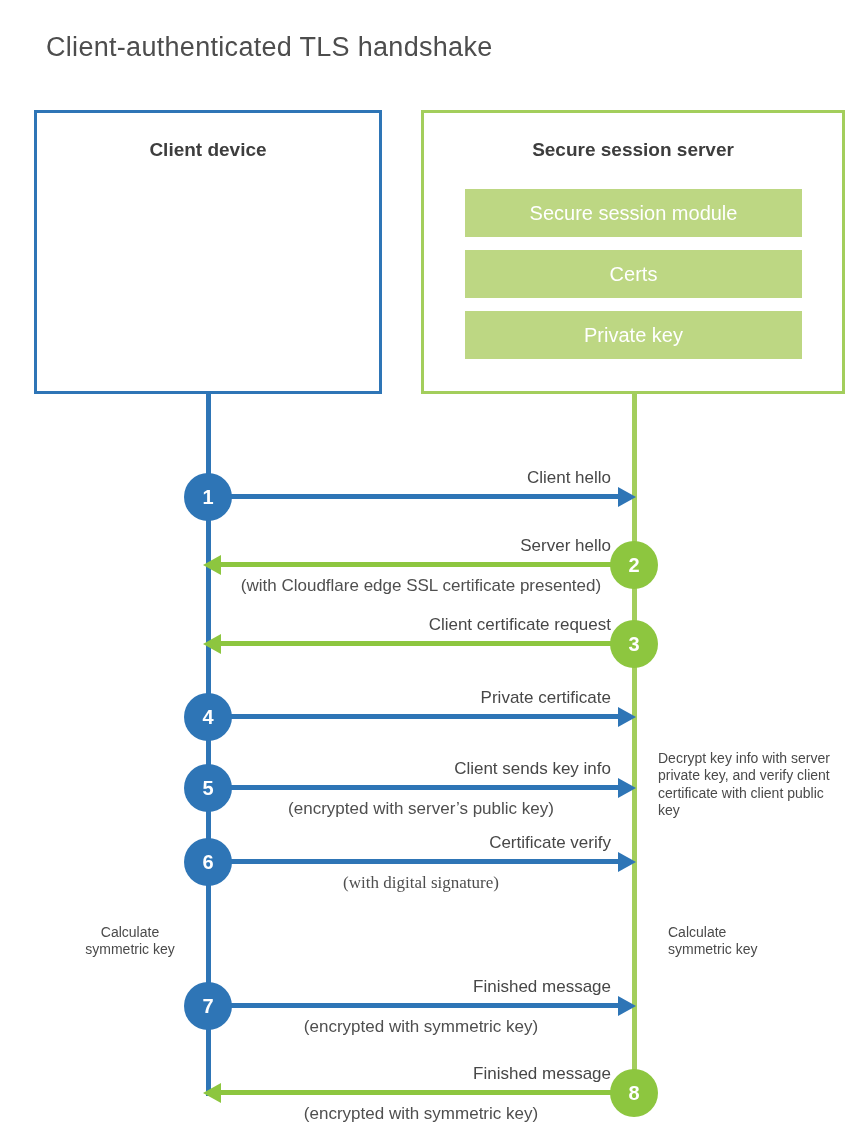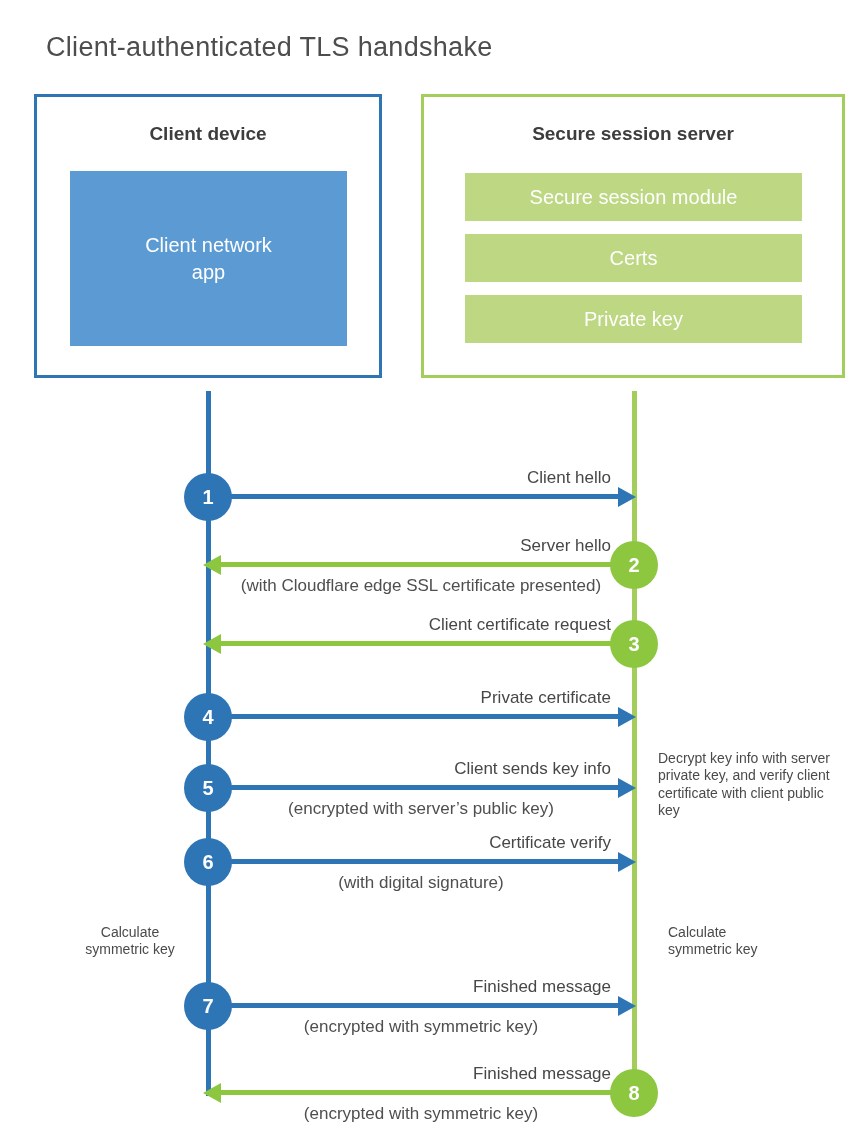--- a/index.html
+++ b/index.html
@@ -11,21 +11,21 @@
   }
   html,body{margin:0;padding:0;background:#fff;}
   .canvas{
     position:relative;width:865px;height:1146px;background:#ffffff;
     font-family:"Liberation Sans",sans-serif;overflow:hidden;
   }
   .title{
     position:absolute;left:30px;top:16px;margin:16px;
     font-size:27px;font-weight:300;color:#4d4d4d;letter-spacing:.3px;
   }
-  .box{position:absolute;top:94px;height:284px;background:#fff;box-sizing:border-box;}
+  .box{position:absolute;top:110px;height:284px;background:#fff;box-sizing:border-box;}
   .client-box{left:34px;width:348px;border:3px solid var(--blue);}
   .server-box{left:421px;width:424px;border:3px solid var(--green-light);}
   .box-title{
     position:absolute;top:26px;left:0;right:0;text-align:center;
     font-size:19px;font-weight:bold;color:#3d3d3d;
   }
   .client-app{
     position:absolute;left:33px;top:74px;width:277px;height:175px;
     background:var(--blue-fill);display:flex;align-items:center;justify-content:center;
     text-align:center;color:#fff;font-size:20px;
@@ -61,23 +61,20 @@
 </style>
 </head>
 <body>
 
 <div class="canvas">
 
   <h1 class="title">Client-authenticated TLS handshake</h1>
 
   <div class="box client-box">
     <div class="box-title">Client device</div>
-    <div class="client-app">
-      <span>Client network app</span>
-    </div>
   </div>
 
   <div class="box server-box">
     <div class="box-title">Secure session server</div>
     <div class="server-bar bar-2">
       <span>Certs</span>
     </div>
     <div class="server-bar bar-1">
       <span>Secure session module</span>
     </div>
@@ -121,21 +118,21 @@
         <span>5</span>
       </div>
       <div class="step-label" style="top: 759px;">Client sends key info</div>
       <div class="step-sublabel" style="top: 799px;">(encrypted with server’s public key)</div>
       <div class="arrow-line" style="top: 859px; background: rgb(46, 117, 182); left: 208px; width: 410px;"></div>
       <div class="arrowhead" style="top: 852px; left: 618px; border-left: 18px solid rgb(46, 117, 182);"></div>
       <div class="step-circle" style="left: 184px; top: 838px; background: rgb(46, 117, 182);">
         <span>6</span>
       </div>
       <div class="step-label" style="top: 833px;">Certificate verify</div>
-      <div class="step-sublabel" style="top: 873px;">(with digital signature)</div>
+      <div class="step-sublabel" style="top: 873px; font-family: Liberation Serif, serif;">(with digital signature)</div>
       <div class="arrow-line" style="top: 1003px; background: rgb(46, 117, 182); left: 208px; width: 410px;"></div>
       <div class="arrowhead" style="top: 996px; left: 618px; border-left: 18px solid rgb(46, 117, 182);"></div>
       <div class="step-circle" style="left: 184px; top: 982px; background: rgb(46, 117, 182);">
         <span>7</span>
       </div>
       <div class="step-label" style="top: 977px;">Finished message</div>
       <div class="step-sublabel" style="top: 1017px;">(encrypted with symmetric key)</div>
       <div class="arrow-line" style="top: 1090px; background: rgb(141, 198, 63); left: 220px; width: 414px;"></div>
       <div class="arrowhead" style="top: 1083px; left: 203px; border-right: 18px solid rgb(141, 198, 63);"></div>
       <div class="step-circle" style="left: 610px; top: 1069px; background: rgb(141, 198, 63);">

